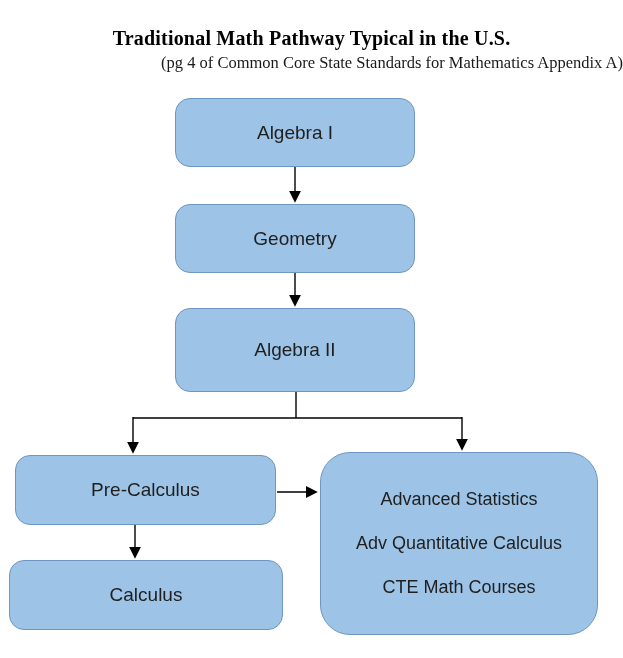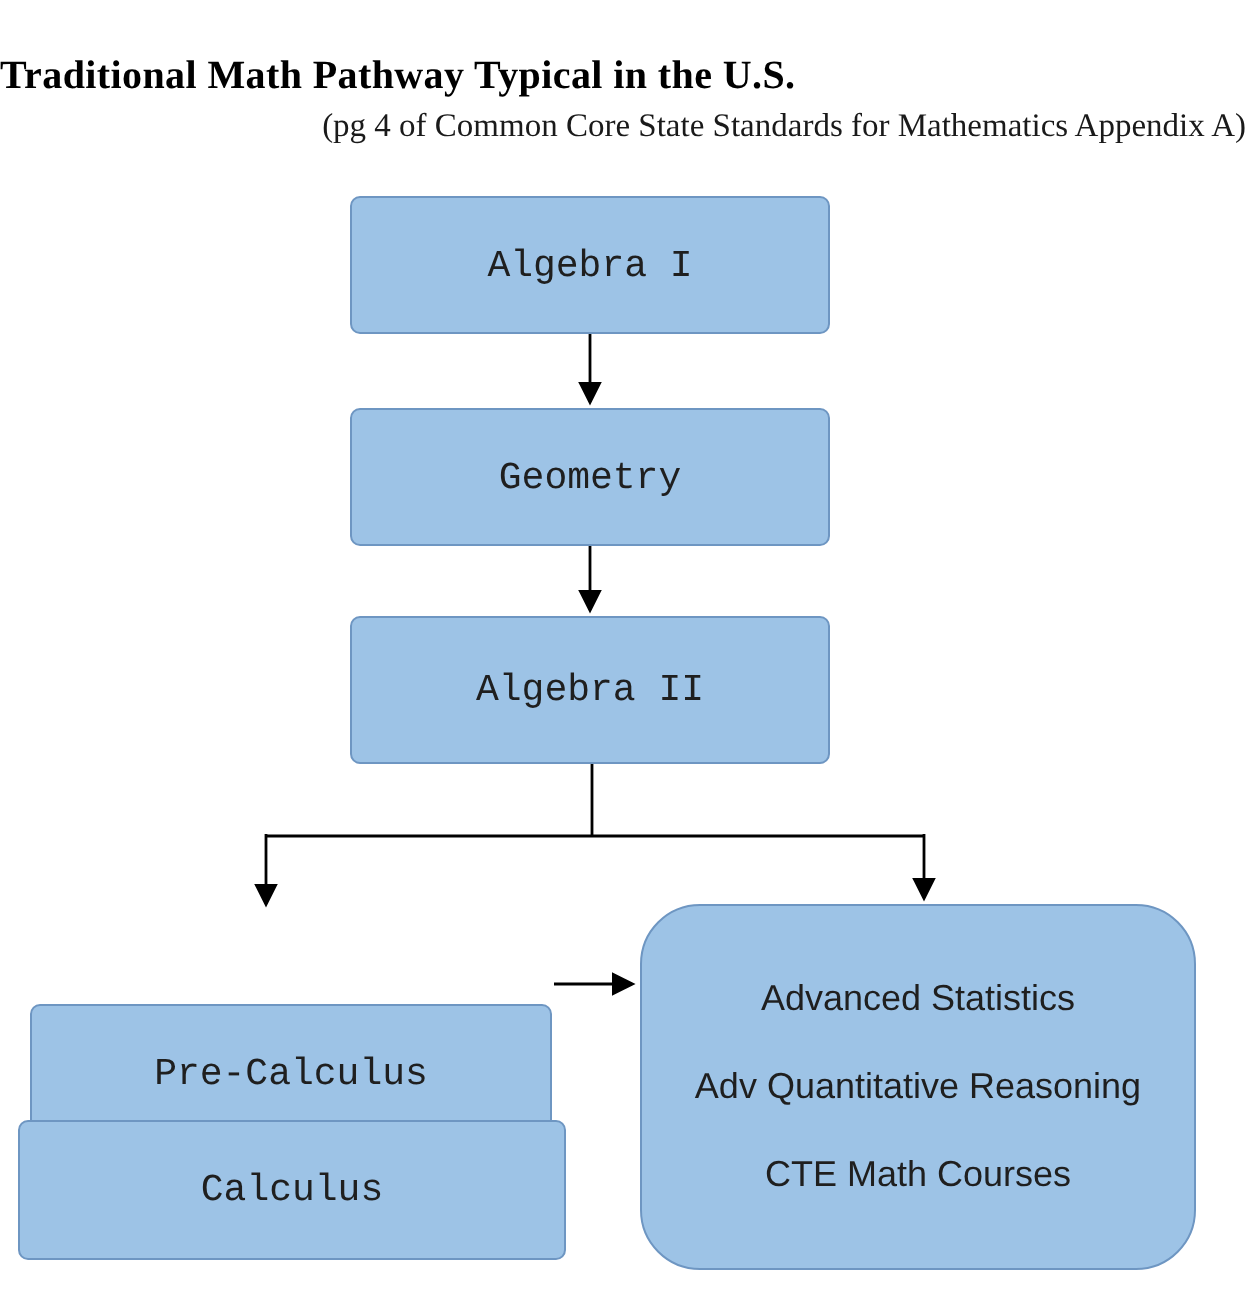--- a/index.html
+++ b/index.html
@@ -16,20 +16,21 @@
     height: 658px;
     background: #ffffff;
     font-family: "Liberation Serif", serif;
     overflow: hidden;
   }
   .title {
     position: absolute;
     top: 27px;
     left: 0;
     width: 100%;
+    text-align: center;
     font-size: 20px;
     font-weight: bold;
     color: #000000;
     letter-spacing: 0.2px;
   }
   .subtitle {
     position: absolute;
     top: 53px;
     left: 0;
     width: 100%;
@@ -51,25 +52,25 @@
     background: var(--box-fill);
     border: 1.6px solid var(--box-border);
     display: flex;
     align-items: center;
     justify-content: center;
     font-family: "Liberation Sans", sans-serif;
     font-size: 19px;
     color: var(--text-color);
     text-align: center;
   }
-  .node-sm { border-radius: 5px; font-family: Liberation Mono, monospace; }
+  .node-sm { border-radius: 15px; }
   .node-algebra1 { left: 175px; top: 98px;  width: 240px; height: 69px; }
   .node-geometry { left: 175px; top: 204px; width: 240px; height: 69px; }
-  .node-algebra2 { left: 175px; top: 308px; width: 240px; height: 74px; }
-  .node-precalculus { left: 15px; top: 455px; width: 261px; height: 70px; margin-top: 47px; }
+  .node-algebra2 { left: 175px; top: 308px; width: 240px; height: 84px; }
+  .node-precalculus { left: 15px; top: 455px; width: 261px; height: 70px; }
   .node-calculus { left: 9px; top: 560px; width: 274px; height: 70px; }
   .node-advanced {
     left: 320px; top: 452px; width: 278px; height: 183px;
     border-radius: 30px;
     flex-direction: column;
     justify-content: space-around;
     padding: 24px 6px;
     font-size: 18px;
   }
   .node-label { display: block; }
@@ -121,17 +122,17 @@
   <div class="node node-sm node-precalculus">
     <span class="node-label">Pre-Calculus</span>
   </div>
 
   <div class="node node-sm node-calculus">
     <span class="node-label">Calculus</span>
   </div>
 
   <div class="node node-advanced">
     <span class="node-label">Advanced Statistics</span>
-    <span class="node-label">Adv Quantitative Reasoning</span>
+    <span class="node-label">Adv Quantitative Calculus</span>
     <span class="node-label">CTE Math Courses</span>
   </div>
 
 </div>
 
 </body></html>

